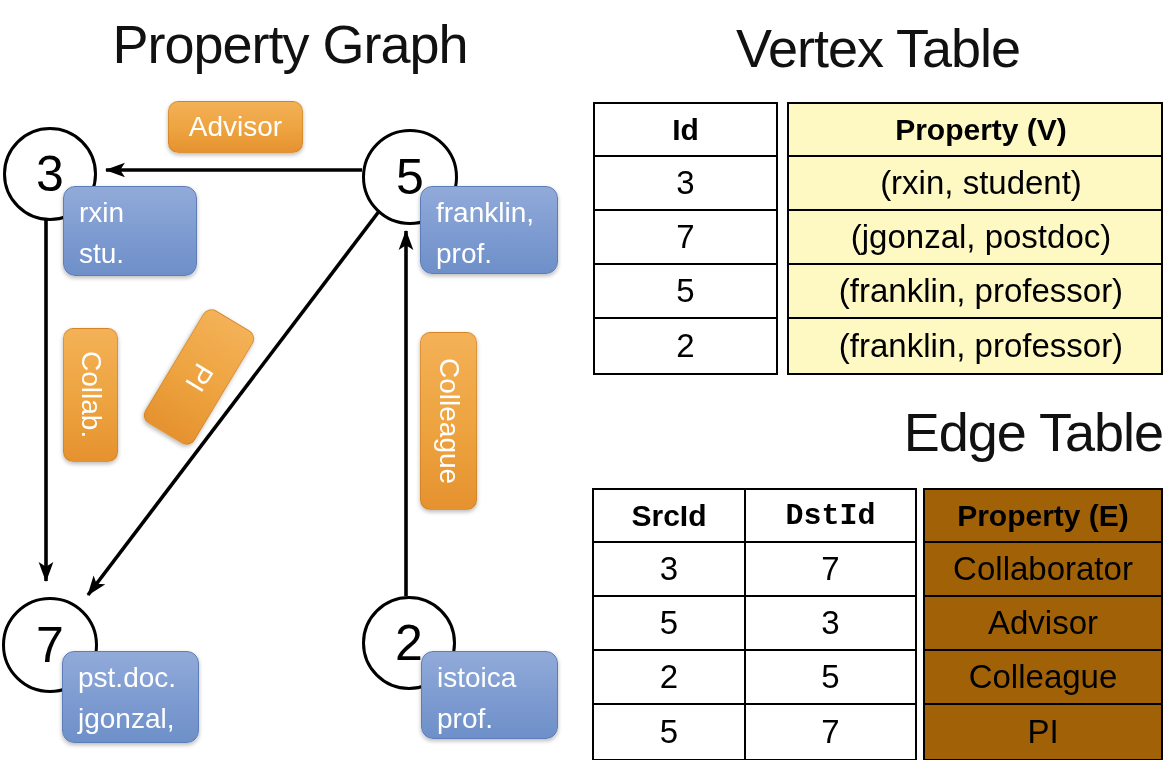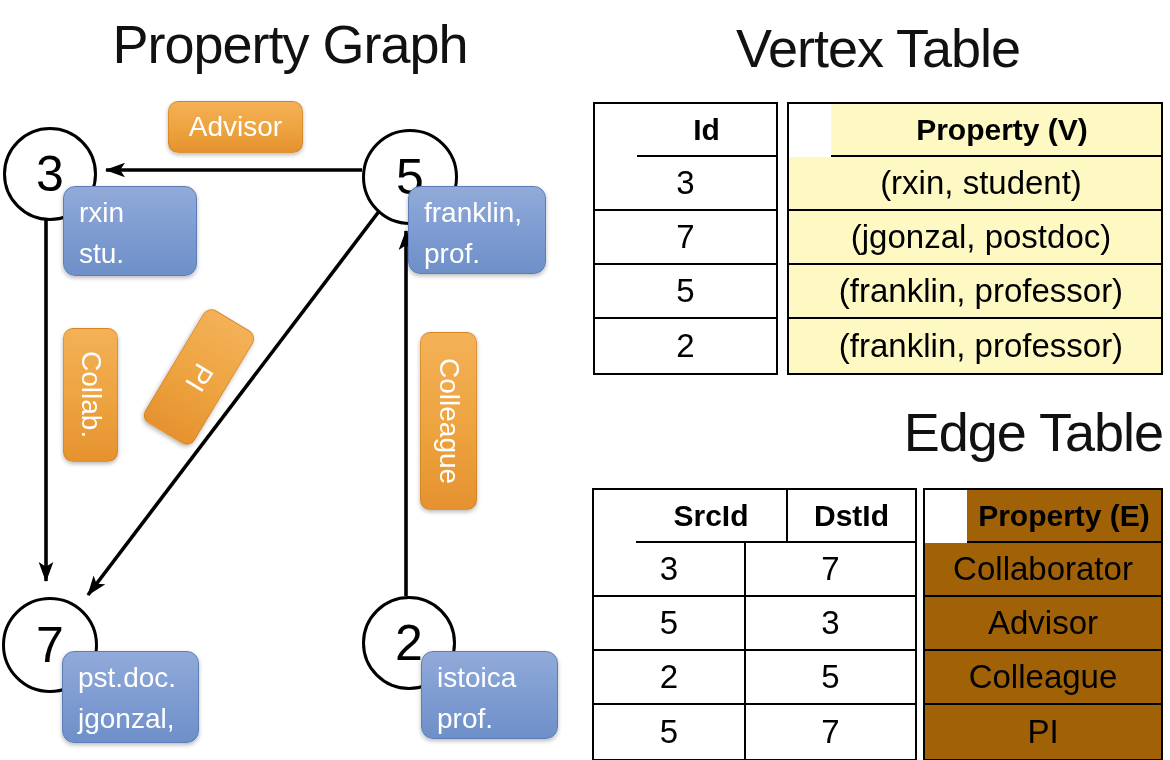--- a/index.html
+++ b/index.html
@@ -32,21 +32,21 @@
     box-sizing:border-box;
   }
   .vtext{writing-mode:vertical-rl;}
   
   .tblock{position:absolute;box-sizing:border-box;border:2.5px solid #000;background:#fff;}
   .trow{
     box-sizing:border-box;border-bottom:2px solid #000;display:flex;
     align-items:center;justify-content:center;font-size:33px;height:54px;
   }
   .trow:last-child{border-bottom:none;}
-  .trow.head{font-weight:bold;font-size:30px;height:53px;margin-left:42px;}
+  .trow.head{font-weight:bold;font-size:30px;height:53px;}
   .split{display:flex;align-items:stretch;}
   .split>div{display:flex;align-items:center;justify-content:center;}
   .vcell{background:#fef9c3;padding-left:12px;}
   .ecell{background:#a16207;}
 </style>
 </head>
 <body>
 
 <div id="canvas">
 
@@ -76,21 +76,21 @@
     <span>7</span>
   </div>
   <div class="node" style="left:362px;top:596px;width:88px;height:88px;">
     <span>2</span>
   </div>
 
   <div class="prop-box" style="left:63px;top:186px;width:134px;height:90px;">
     <div>rxin</div>
     <div>stu.</div>
   </div>
-  <div class="prop-box" style="left:408px;top:186px;width:138px;height:88px;">
+  <div class="prop-box" style="left:420px;top:186px;width:138px;height:88px;">
     <div>franklin,</div>
     <div>prof.</div>
   </div>
   <div class="prop-box" style="left:62px;top:651px;width:137px;height:92px;">
     <div>pst.doc.</div>
     <div>jgonzal,</div>
   </div>
   <div class="prop-box" style="left:421px;top:651px;width:137px;height:88px;">
     <div>istoica</div>
     <div>prof.</div>
@@ -120,21 +120,21 @@
     <div class="trow head vcell">Property (V)</div>
     <div class="trow vcell">(rxin, student)</div>
     <div class="trow vcell">(jgonzal, postdoc)</div>
     <div class="trow vcell">(franklin, professor)</div>
     <div class="trow vcell">(franklin, professor)</div>
   </div>
 
   <div class="tblock" style="left:592px;top:488px;width:325px;">
     <div class="trow head split" style="padding:0;">
       <div style="width:150px;border-right:2px solid #000;height:100%;">SrcId</div>
-      <div style="flex:1;height:100%;">DstId</div>
+      <div style="flex:1;height:100%;font-family:Liberation Mono, monospace;">DstId</div>
     </div>
     <div class="trow split" style="padding:0;">
       <div style="width:150px;border-right:2px solid #000;height:100%;">3</div>
       <div style="flex:1;height:100%;">7</div>
     </div>
     <div class="trow split" style="padding:0;">
       <div style="width:150px;border-right:2px solid #000;height:100%;">5</div>
       <div style="flex:1;height:100%;">3</div>
     </div>
     <div class="trow split" style="padding:0;">

